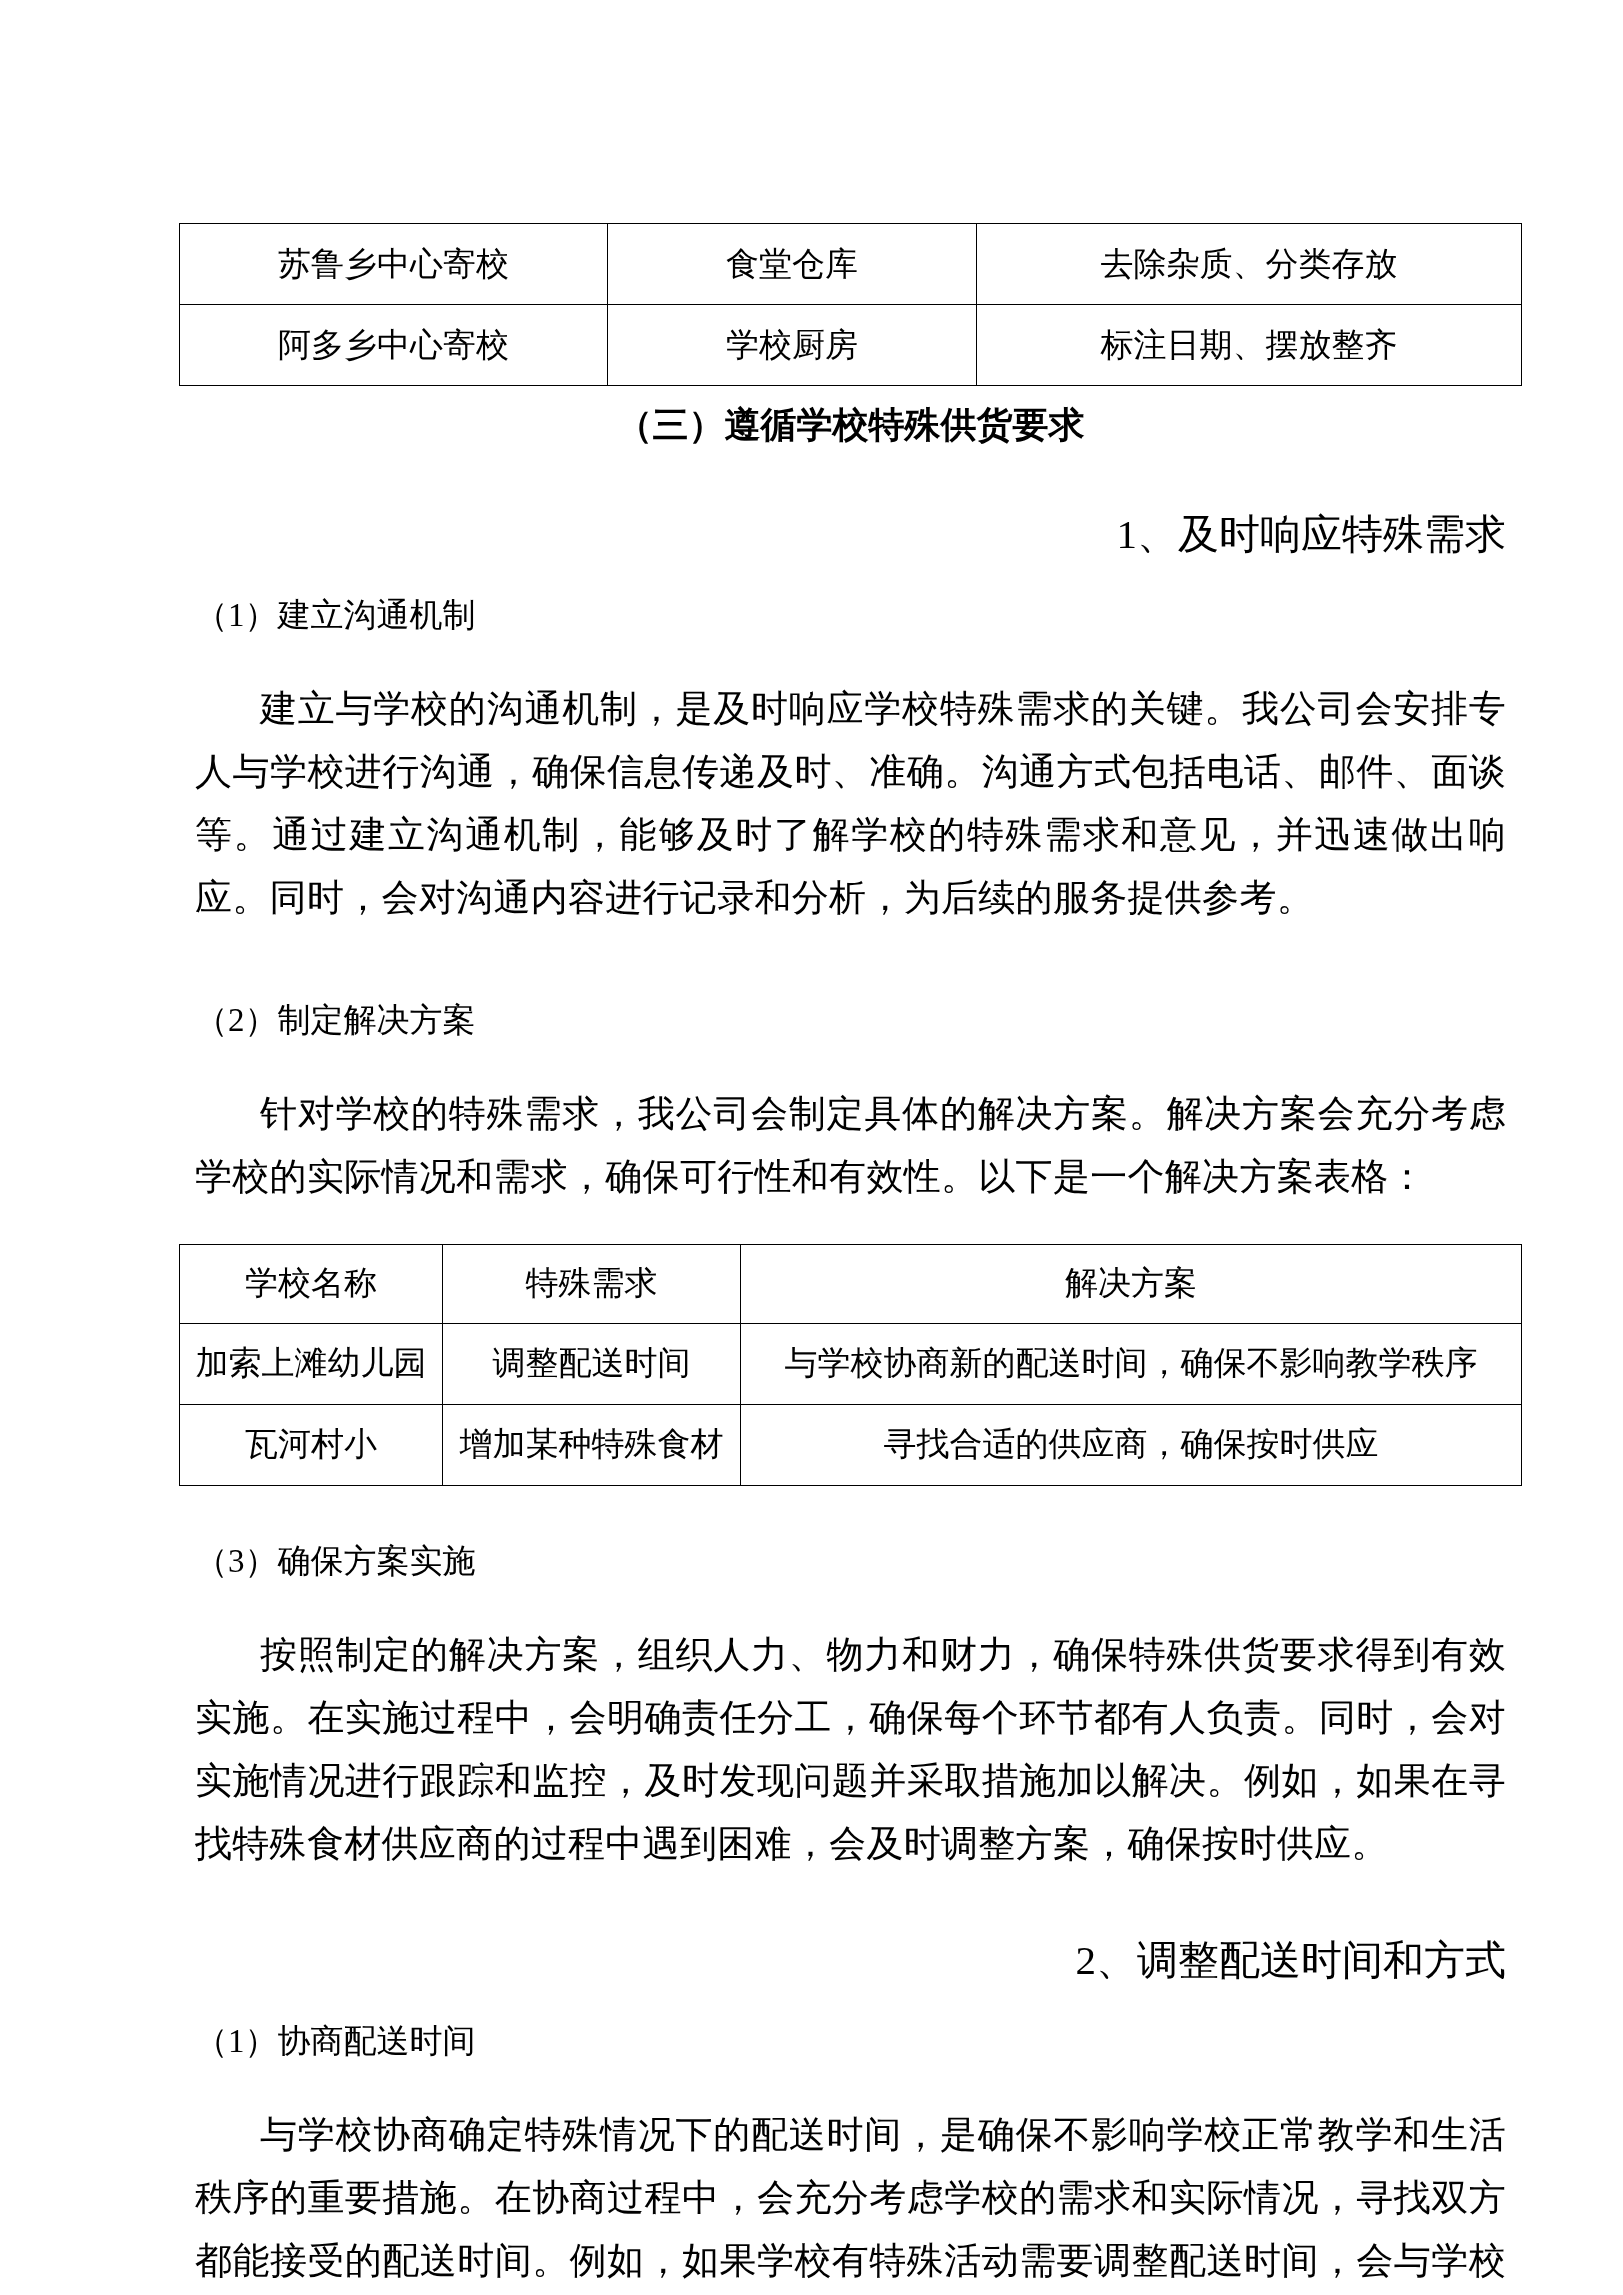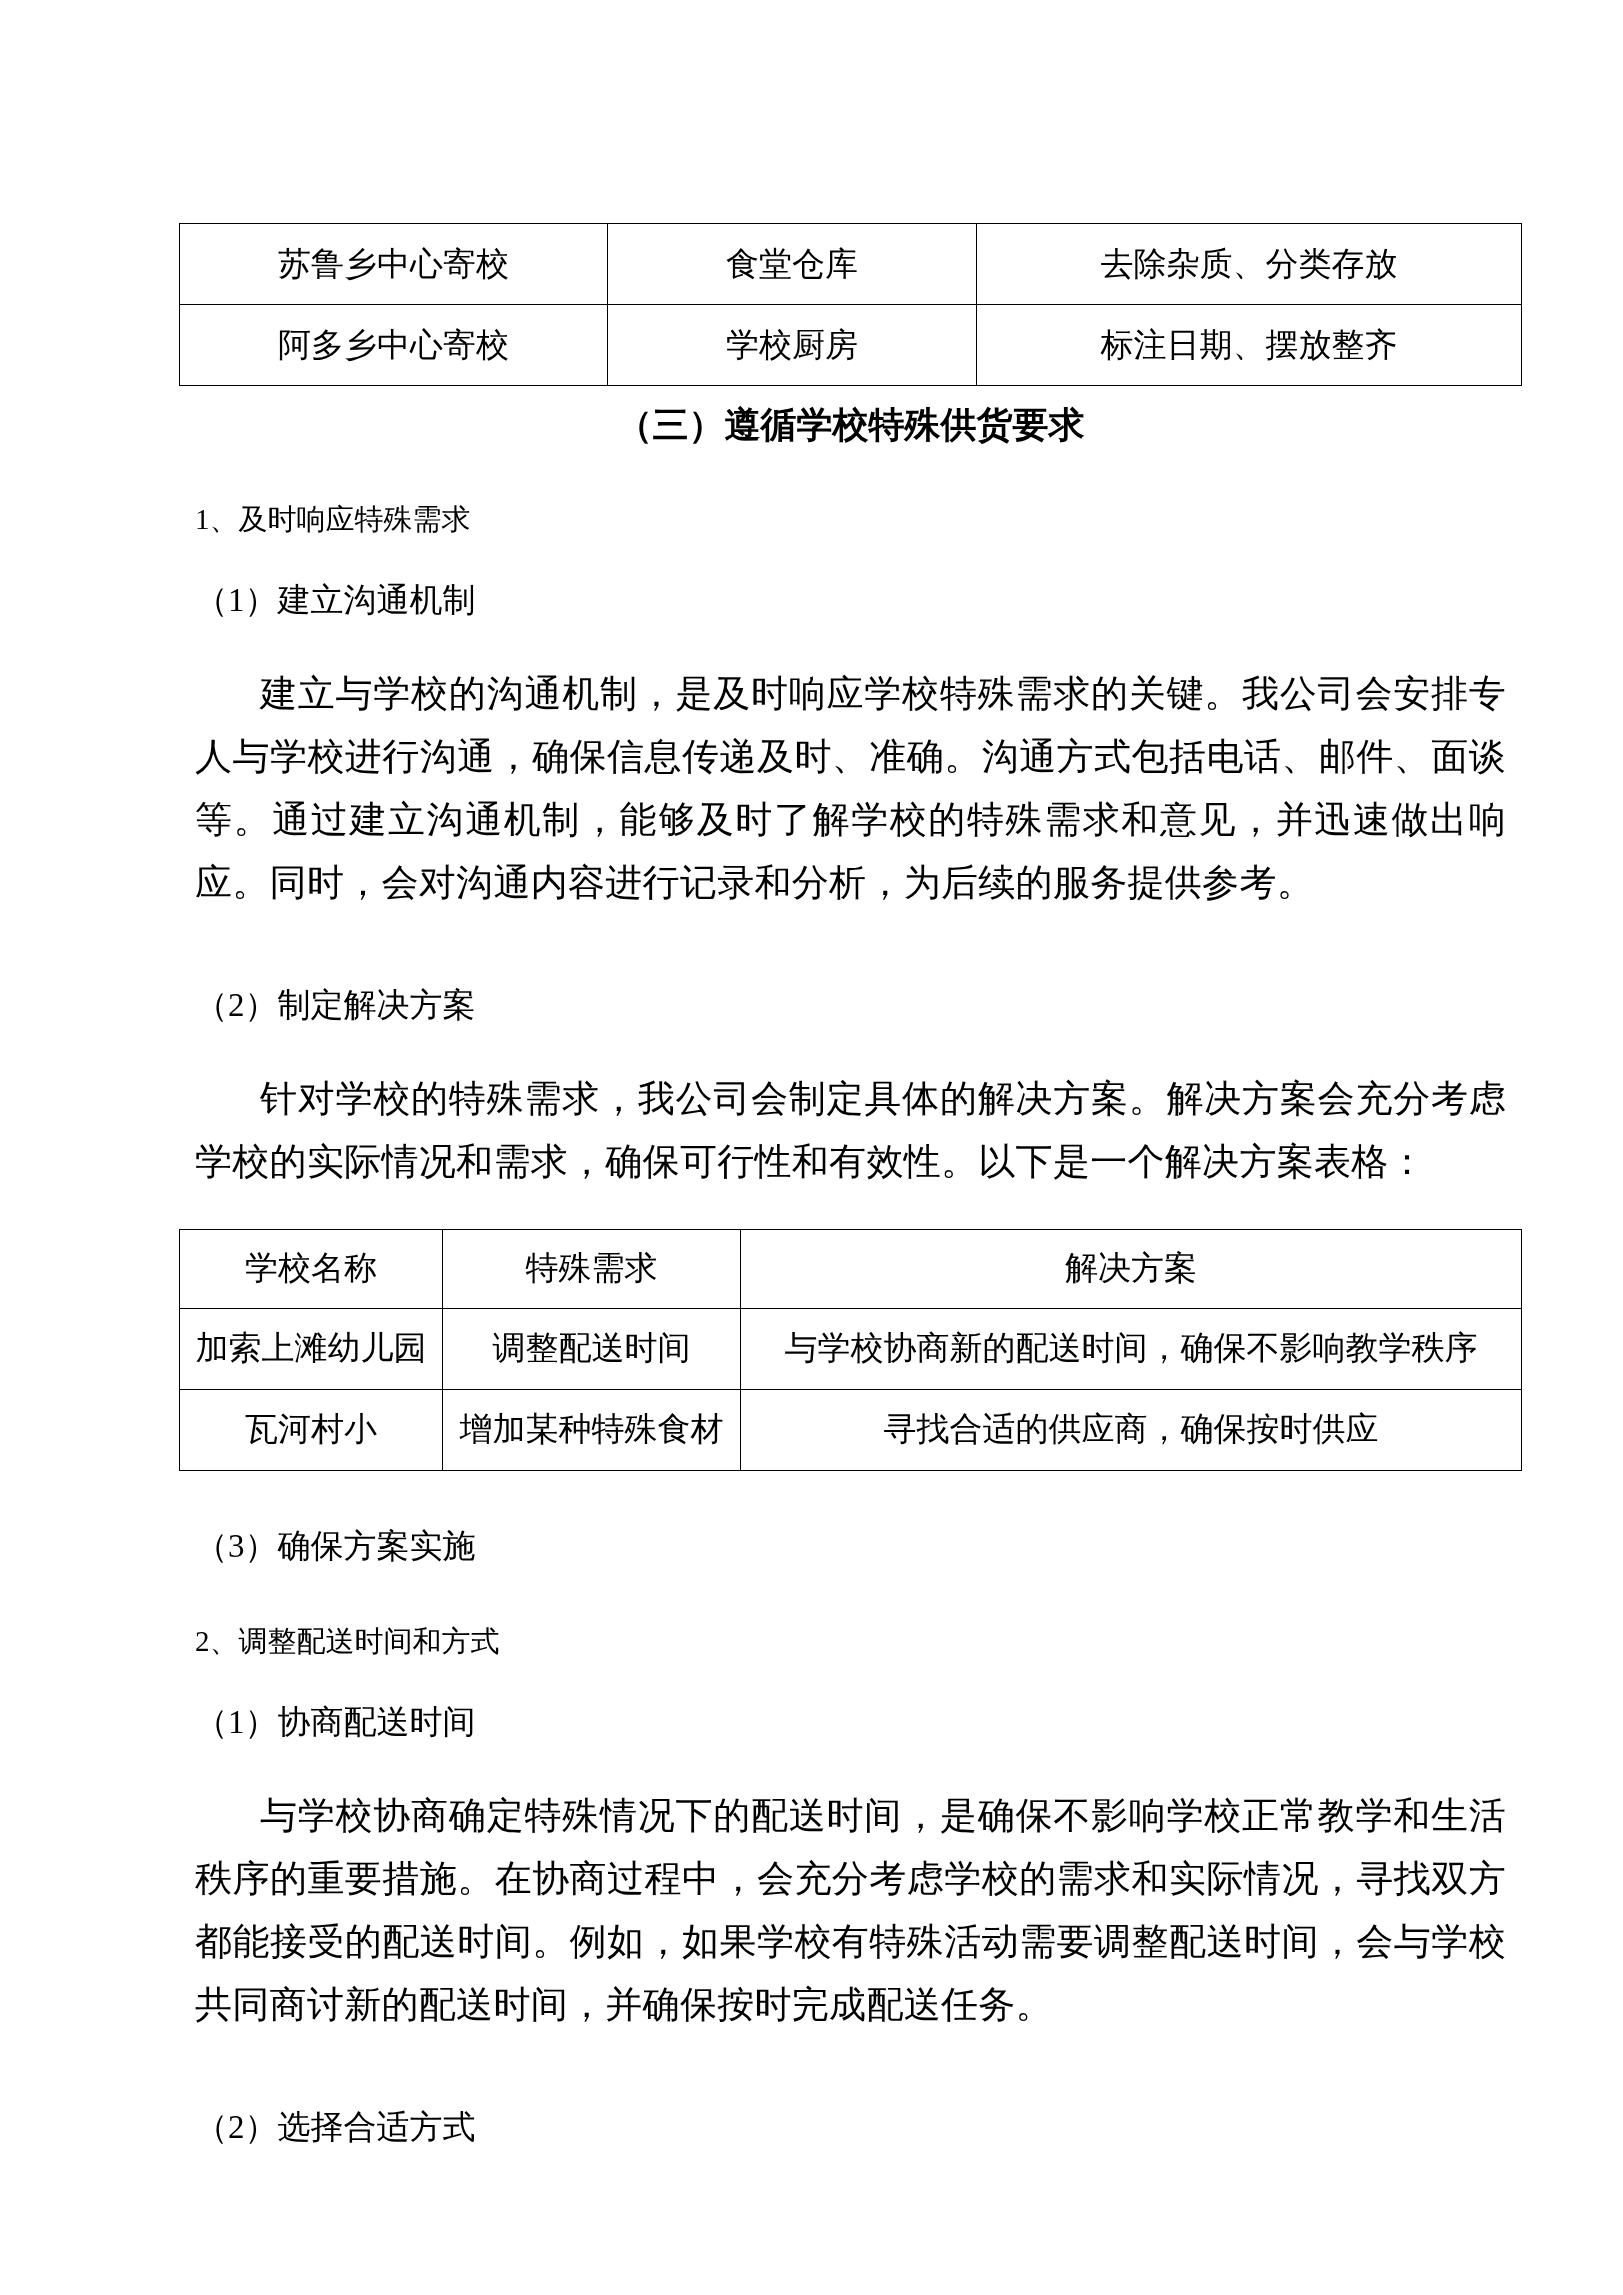--- a/index.html
+++ b/index.html
@@ -39,23 +39,24 @@
   table.solution-table { margin-top: 19.6px; }
 
   
   .h2 {
     font-size: 36px;
     font-weight: bold;
     line-height: 47px;
     text-align: center;
   }
   .h3 {
-    font-size: 29px;
+    font-size: 41px;
     line-height: 49px;
-    margin-top: 14px;
+    margin-top: 29px;
+    text-align: right;
   }
   .h4 {
     font-size: 33px;
     line-height: 49px;
     margin-top: 0;
   }
   .h4.spaced { margin-top: 35px; }
 
   
   .para {
@@ -123,20 +124,21 @@
       </tr>
       <tr>
         <td>瓦河村小</td>
         <td>增加某种特殊食材</td>
         <td>寻找合适的供应商，确保按时供应</td>
       </tr>
     </tbody>
   </table>
 
   <div class="h4 spaced">（3）确保方案实施</div>
+  <p class="para">按照制定的解决方案，组织人力、物力和财力，确保特殊供货要求得到有效实施。在实施过程中，会明确责任分工，确保每个环节都有人负责。同时，会对实施情况进行跟踪和监控，及时发现问题并采取措施加以解决。例如，如果在寻找特殊食材供应商的过程中遇到困难，会及时调整方案，确保按时供应。</p>
 
   <div class="h3">2、调整配送时间和方式</div>
 
   <div class="h4">（1）协商配送时间</div>
   <p class="para">与学校协商确定特殊情况下的配送时间，是确保不影响学校正常教学和生活秩序的重要措施。在协商过程中，会充分考虑学校的需求和实际情况，寻找双方都能接受的配送时间。例如，如果学校有特殊活动需要调整配送时间，会与学校共同商讨新的配送时间，并确保按时完成配送任务。</p>
 
   <div class="h4 spaced">（2）选择合适方式</div>
 
 </div>
 

